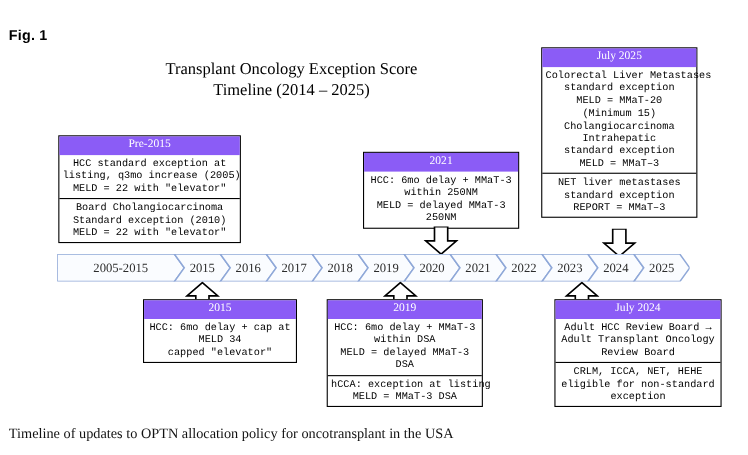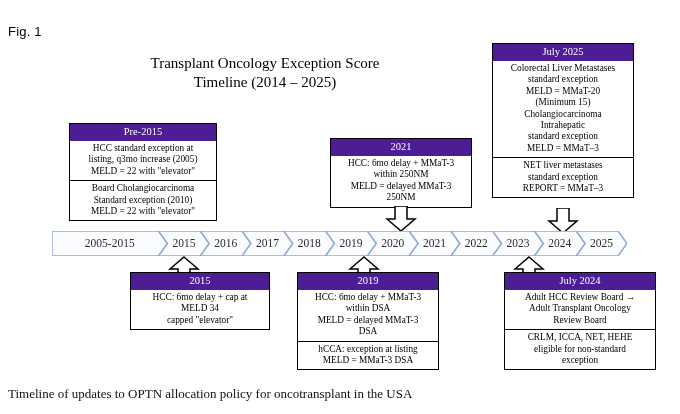--- a/index.html
+++ b/index.html
@@ -19,21 +19,21 @@
     position: absolute;
     inset: 0;
   }
 
   
   .fig-label {
     position: absolute;
     left: 8px;
     top: 24px;
     font-family: "Liberation Sans", sans-serif;
-    font-weight: normal;
+    font-weight: bold;
     font-size: 13px;
     letter-spacing: 0.2px;
   }
 
   
   .chart-title {
     position: absolute;
     left: 120px;
     top: 54px;
     width: 290px;
@@ -45,39 +45,39 @@
   .chart-title .line { display: block; }
 
   
   .event-box {
     position: absolute;
     border: 1.6px solid #000;
     background: #ffffff;
     box-sizing: border-box;
   }
   .box-header {
-    background: #4c1d95;
+    background: #8b5cf6;
     color: #ffffff;
     text-align: center;
     font-size: 10.5px;
     line-height: 14px;
     padding: 1px 2px 2px 2px;
     font-family: "Liberation Serif", serif;
   }
   .box-section {
     text-align: center;
     font-size: 9.3px;
     line-height: 11.4px;
     padding: 2px 3px 3px 3px;
     font-family: "Liberation Serif", serif;
   }
   .box-section + .box-section {
     border-top: 1.3px solid #000;
   }
-  .box-section .ln { display: block; white-space: nowrap; }
+  .box-section .ln { display: block; white-space: nowrap; font-family: Liberation Mono, monospace; }
 
   
   #timeline-strip {
     position: absolute;
     left: 52px;
     top: 231px;
     width: 575px;
     height: 25px;
   }
   #timeline-strip svg { display: block; }
@@ -111,21 +111,21 @@
 
 <div id="figure-root">
 
   <div class="fig-label">Fig. 1</div>
 
   <div class="chart-title">
     <span class="line">Transplant Oncology Exception Score</span>
     <span class="line">Timeline (2014 – 2025)</span>
   </div>
 
-  <div class="event-box" style="left:69px; top:123px; width:148px;">
+  <div class="event-box" style="left:53px; top:123px; width:166px;">
     <div class="box-header">Pre-2015</div>
     <div class="box-section">
       <span class="ln">HCC standard exception at</span>
       <span class="ln">listing, q3mo increase (2005)</span>
       <span class="ln">MELD = 22 with "elevator"</span>
     </div>
     <div class="box-section">
       <span class="ln">Board Cholangiocarcinoma</span>
       <span class="ln">Standard exception (2010)</span>
       <span class="ln">MELD = 22 with "elevator"</span>

